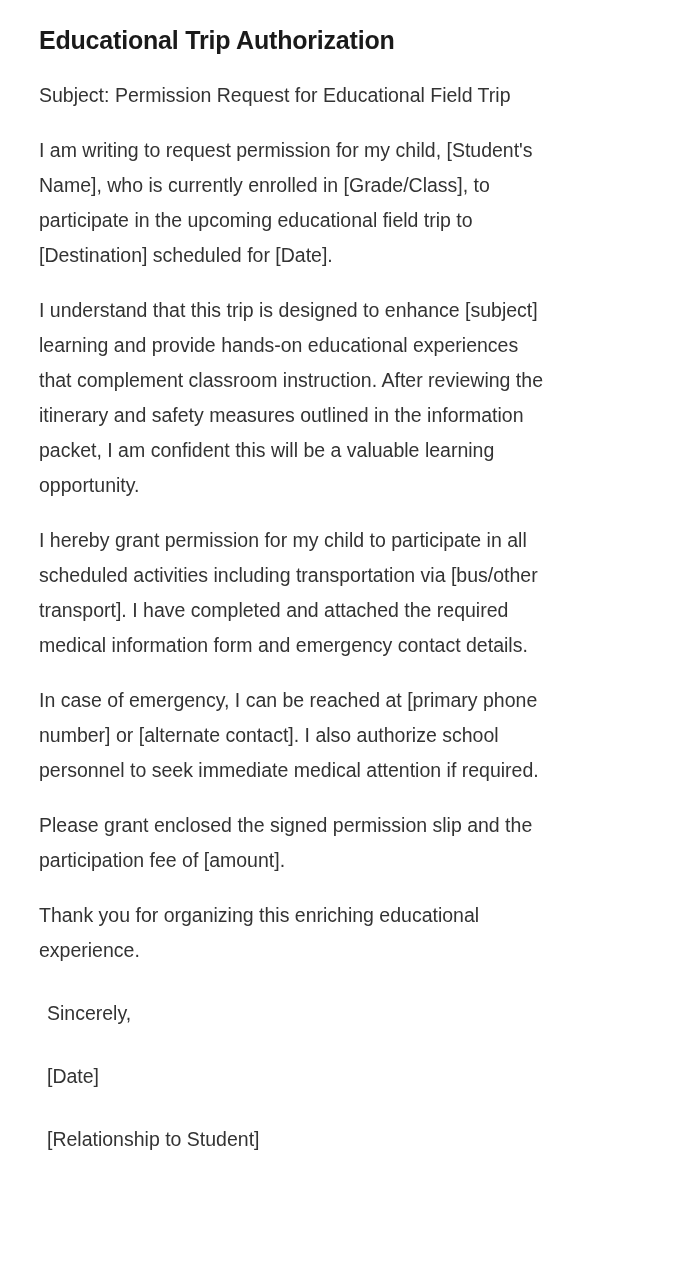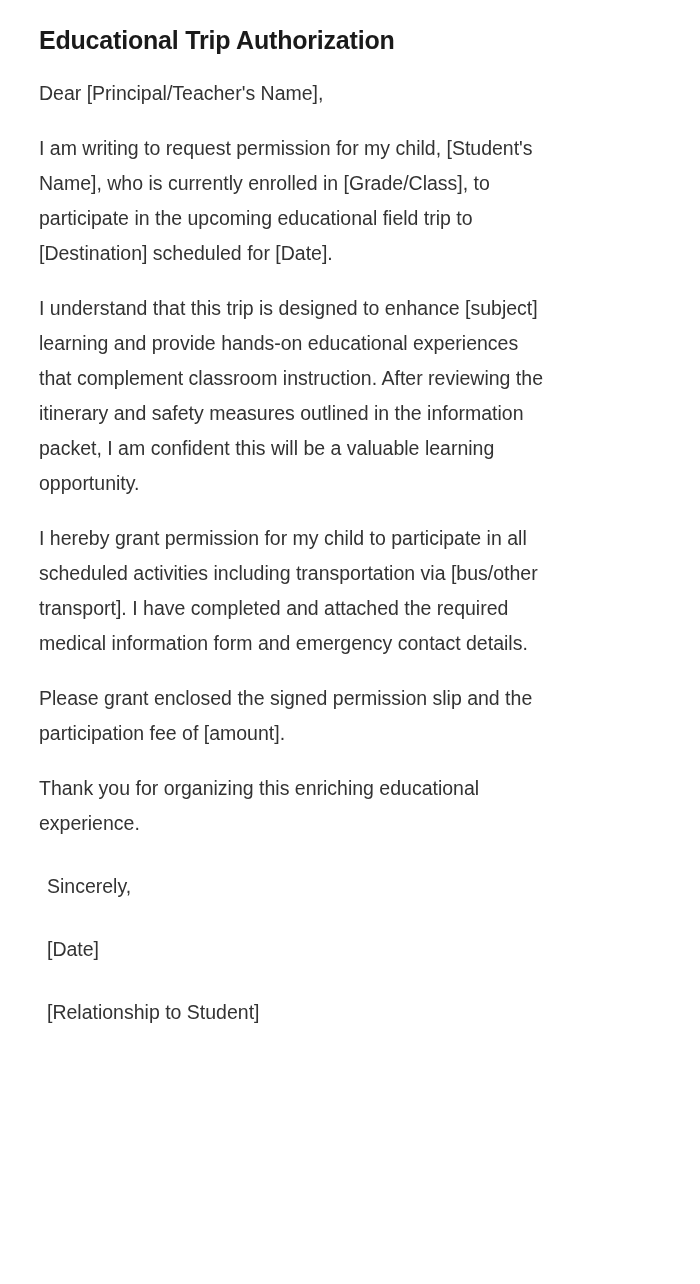--- a/index.html
+++ b/index.html
@@ -56,29 +56,30 @@
   }
 </style>
 </head>
 <body>
 
 <div class="page">
   <div class="doc-body">
 
     <h1 class="doc-title">Educational Trip Authorization</h1>
 
+    <p class="doc-para first-after-title">Subject: Permission Request for Educational Field Trip</p>
 
-    <p class="doc-para">Dear [Principal/Teacher's Name],</p>
 
     <p class="doc-para">I am writing to request permission for my child, [Student's Name], who is currently enrolled in [Grade/Class], to participate in the upcoming educational field trip to [Destination] scheduled for [Date].</p>
 
     <p class="doc-para">I understand that this trip is designed to enhance [subject] learning and provide hands-on educational experiences that complement classroom instruction. After reviewing the itinerary and safety measures outlined in the information packet, I am confident this will be a valuable learning opportunity.</p>
 
     <p class="doc-para">I hereby grant permission for my child to participate in all scheduled activities including transportation via [bus/other transport]. I have completed and attached the required medical information form and emergency contact details.</p>
 
+    <p class="doc-para">In case of emergency, I can be reached at [primary phone number] or [alternate contact]. I also authorize school personnel to seek immediate medical attention if required.</p>
 
     <p class="doc-para">Please grant enclosed the signed permission slip and the participation fee of [amount].</p>
 
     <p class="doc-para">Thank you for organizing this enriching educational experience.</p>
 
     <p class="sig-line">Sincerely,</p>
 
 
     <p class="sig-line">[Date]</p>
 

